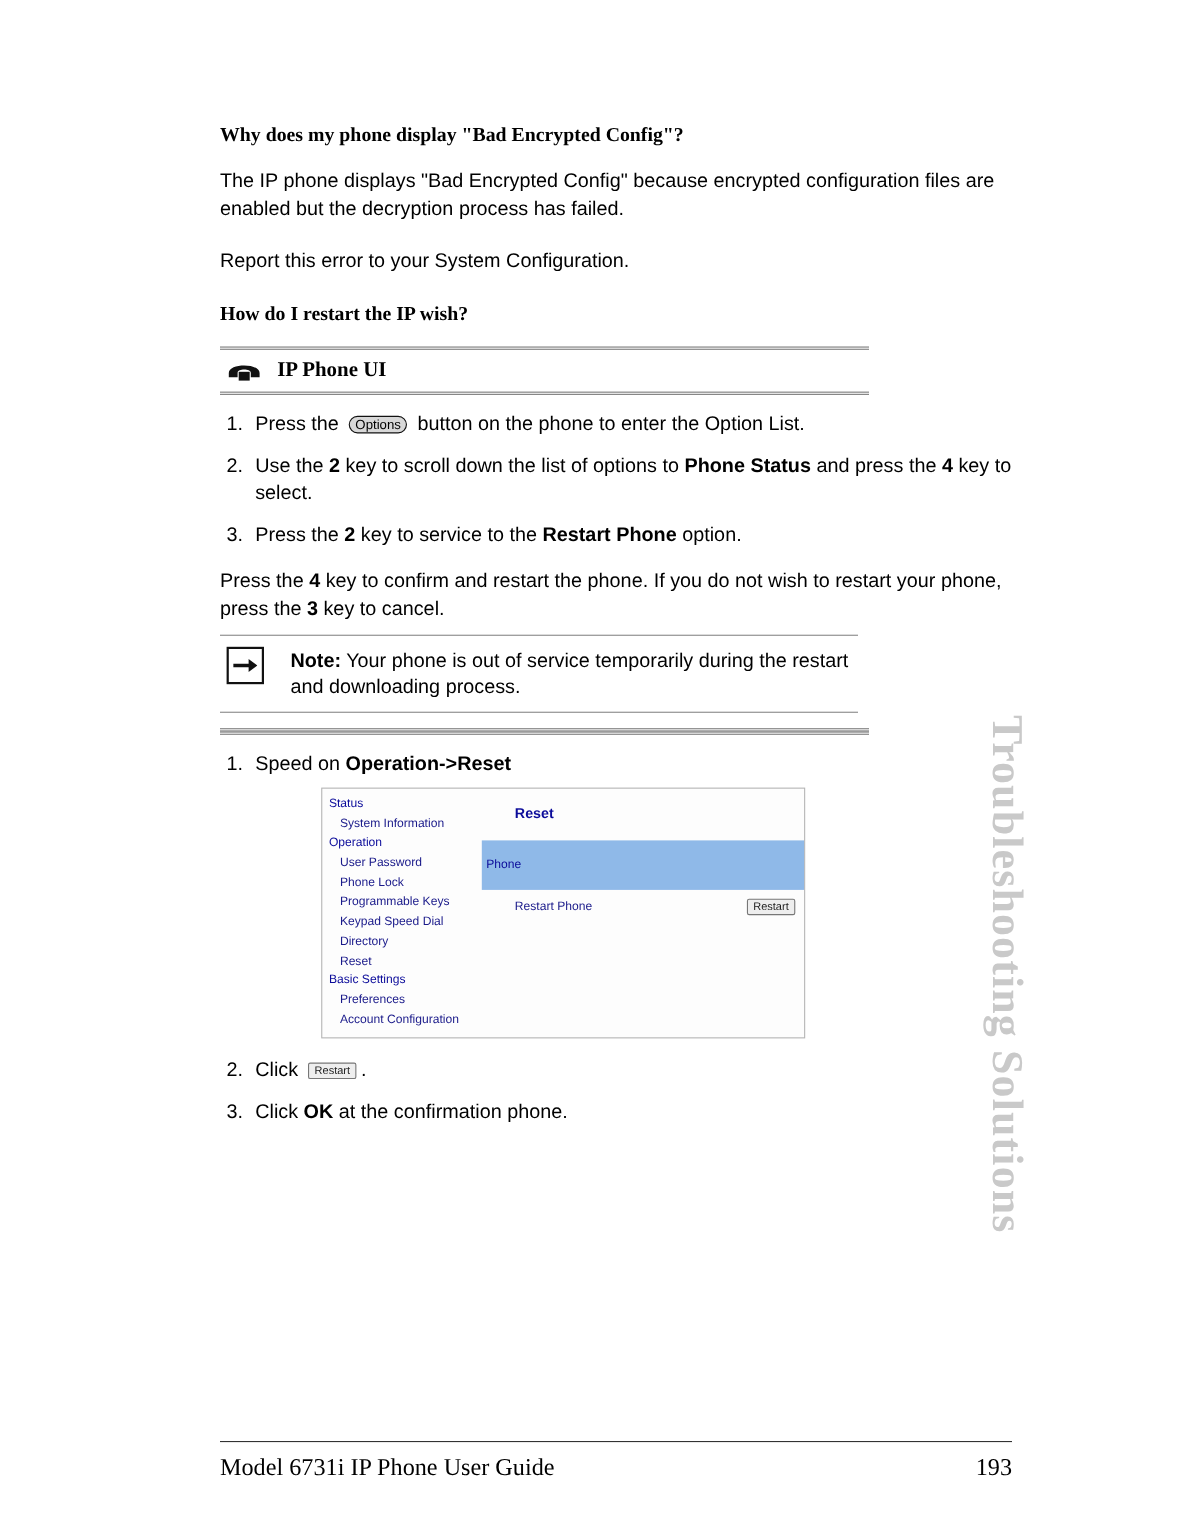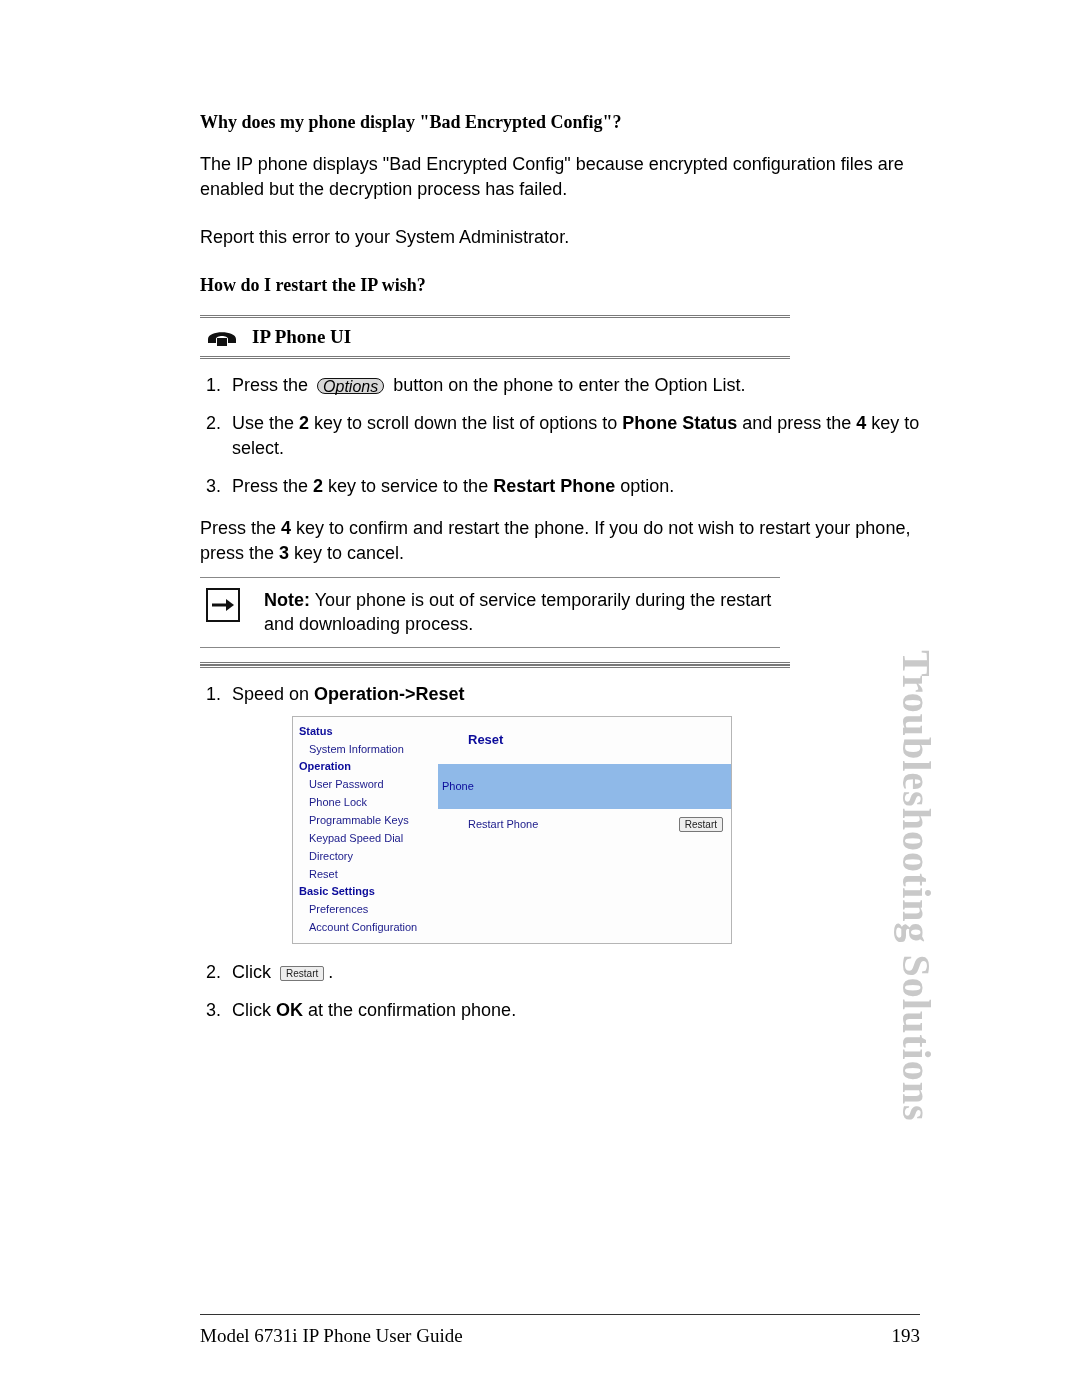--- a/index.html
+++ b/index.html
@@ -51,29 +51,28 @@
   
   ol.steps { margin: 14px 0 18px 0; padding-left: 26px; }
   ol.steps li { margin: 8px 0 14px 0; padding-left: 6px; }
   .bold { font-weight: bold; }
 
   
   .options-btn {
     display: inline-flex;
     align-items: center;
     justify-content: center;
-    font-size: 16px;
+    font-size: 12px;
     padding: 0 5px;
     height: 16px;
     border: 1px solid #111;
     border-radius: 8px;
     background: #d8d8d8;
     vertical-align: middle;
     margin: 0 4px;
-    font-style: italic;
   }
 
   
   .note-wrap { margin: 0 0 14px 0; width: 580px; }
   .note-hr { border-top: 1px solid #888; margin: 0; }
   .note-inner { display: flex; gap: 24px; padding: 10px 0; }
   .note-icon {
     width: 34px; height: 34px;
     border: 2px solid #111;
     display: flex; align-items: center; justify-content: center;
@@ -91,21 +90,21 @@
     font-size: 11px;
     color: #1a1a8a;
     background: #fdfdfd;
     display: flex;
   }
   .webui .side {
     width: 145px;
     padding: 5px 6px;
     border-right: 0;
   }
-  .webui .side .grp { color: #0b0b9a; font-weight: bold; margin-top: 2px; }
+  .webui .side .grp { color: #0b0b9a; font-weight: normal; margin-top: 2px; }
   .webui .side .item { margin: 3px 0 3px 10px; color: #1a1a8a; cursor: default; }
   .webui .main { flex: 1; padding: 6px 8px 30px 30px; position: relative; }
   .webui .main .title { color: #0b0b9a; font-weight: bold; font-size: 13px; margin: 8px 0 16px 0; }
   .webui .main .bluebar {
     background: #8fb9e8;
     color: #0b0b9a;
     font-size: 11px;
     padding: 15px 4px;
     margin-left: -30px;
     margin-right: -8px;
@@ -153,31 +152,31 @@
     position: absolute;
     left: 200px;
     right: 160px;
     bottom: 50px;
   }
   .footer-hr { border-top: 1px solid #333; margin: 0 0 10px 0; }
   .footer-row {
     display: flex;
     justify-content: space-between;
     font-family: "Times New Roman", Times, serif;
-    font-size: 19px;
+    font-size: 22px;
   }
 </style>
 </head>
 <body>
 
 <div class="page">
 
   <p class="section-title">Why does my phone display "Bad Encrypted Config"?</p>
   <p class="para">The IP phone displays "Bad Encrypted Config" because encrypted configuration files are enabled but the decryption process has failed.</p>
-  <p class="para">Report this error to your System Administrator.</p>
+  <p class="para">Report this error to your System Configuration.</p>
 
   <p class="section-title">How do I restart the IP wish?</p>
 
   <div class="rule-block" style="width:590px;">
     <div class="double-hr"></div>
     <div class="header-row">
       <span class="icon-slot">
         <svg width="34" height="22" viewBox="0 0 34 22">
           <path d="M3 13 C3 4 31 4 31 13 L31 17 L23 17 L23 13 C23 9 11 9 11 13 L11 17 L3 17 Z" fill="#111"></path>
           <rect x="12" y="12" width="10" height="8" fill="#111"></rect>

